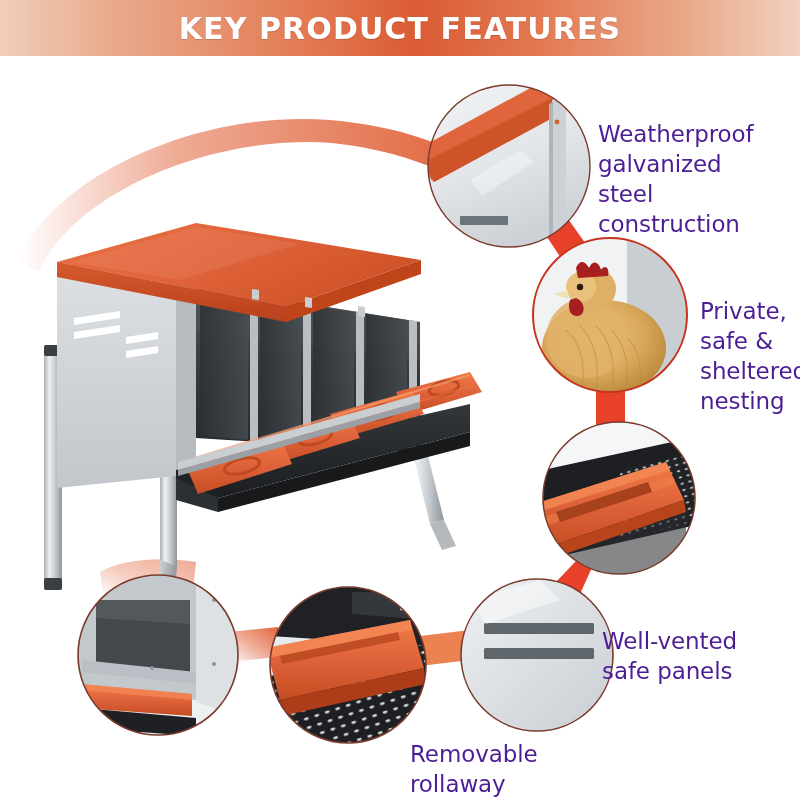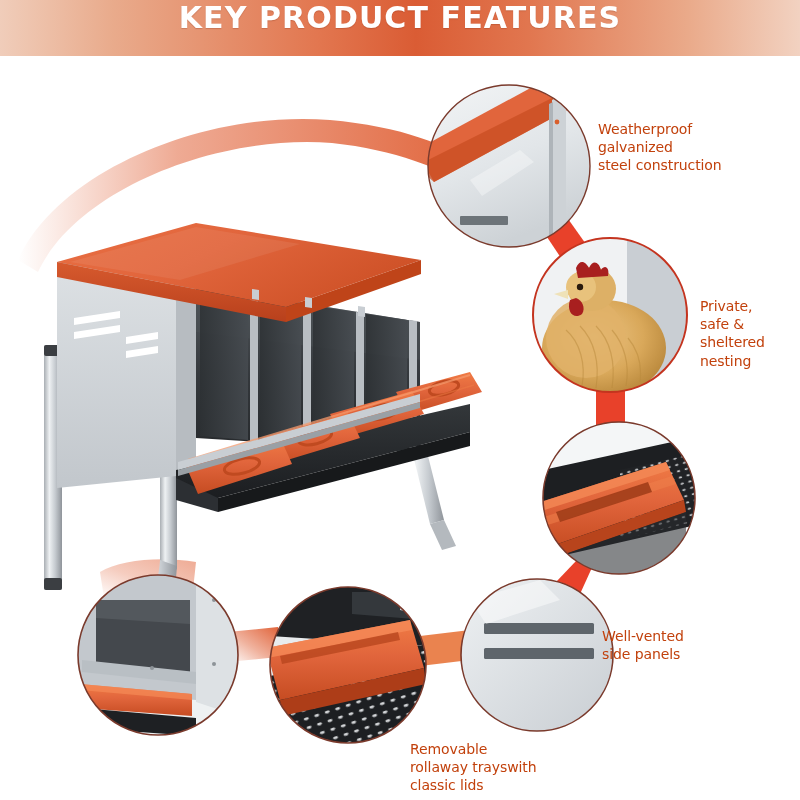--- a/index.html
+++ b/index.html
@@ -33,20 +33,21 @@
     height: 56px;
     background: linear-gradient(90deg,
         #f0cdba 0%,
         #e9ab8c 14%,
         #e2764f 40%,
         #da5c34 52%,
         #e1764f 66%,
         #eaaa8a 86%,
         #f2d2c1 100%);
     display: flex;
+    align-items: center;
     justify-content: center;
   }
   .banner-title {
     font-family: "DejaVu Sans", sans-serif;
     font-weight: bold;
     font-size: 30px;
     letter-spacing: 1.1px;
     color: #ffffff;
     text-transform: uppercase;
     white-space: nowrap;
@@ -59,23 +60,23 @@
     left: 0;
     top: 0;
     width: 800px;
     height: 800px;
   }
 
   
   .feature-label {
     position: absolute;
     font-family: "DejaVu Sans", sans-serif;
-    font-size: 14px;
+    font-size: 23px;
     line-height: 1.30;
-    color: #c2410c;
+    color: #4c1d95;
     white-space: pre-line;
     letter-spacing: -0.1px;
   }
   .lbl-weatherproof { left: 598px; top: 120px; width: 200px; }
   .lbl-private      { left: 700px; top: 297px; width: 100px; }
   .lbl-handle       { left: 697px; top: 438px; width: 102px; }
   .lbl-vented       { left: 602px; top: 627px; width: 196px; }
   .lbl-removable    { left: 410px; top: 740px; width: 200px; }
   .lbl-quick        { left: 103px; top: 746px; width: 180px; }
 </style>
@@ -453,20 +454,20 @@
 galvanized
 steel construction</div>
 
   <div class="feature-label lbl-private">Private,
 safe &amp;
 sheltered
 nesting</div>
 
 
   <div class="feature-label lbl-vented">Well-vented
-side panels</div>
+safe panels</div>
 
   <div class="feature-label lbl-removable">Removable
 rollaway trayswith
 classic lids</div>
 
 
 </div>
 
 </body></html>

